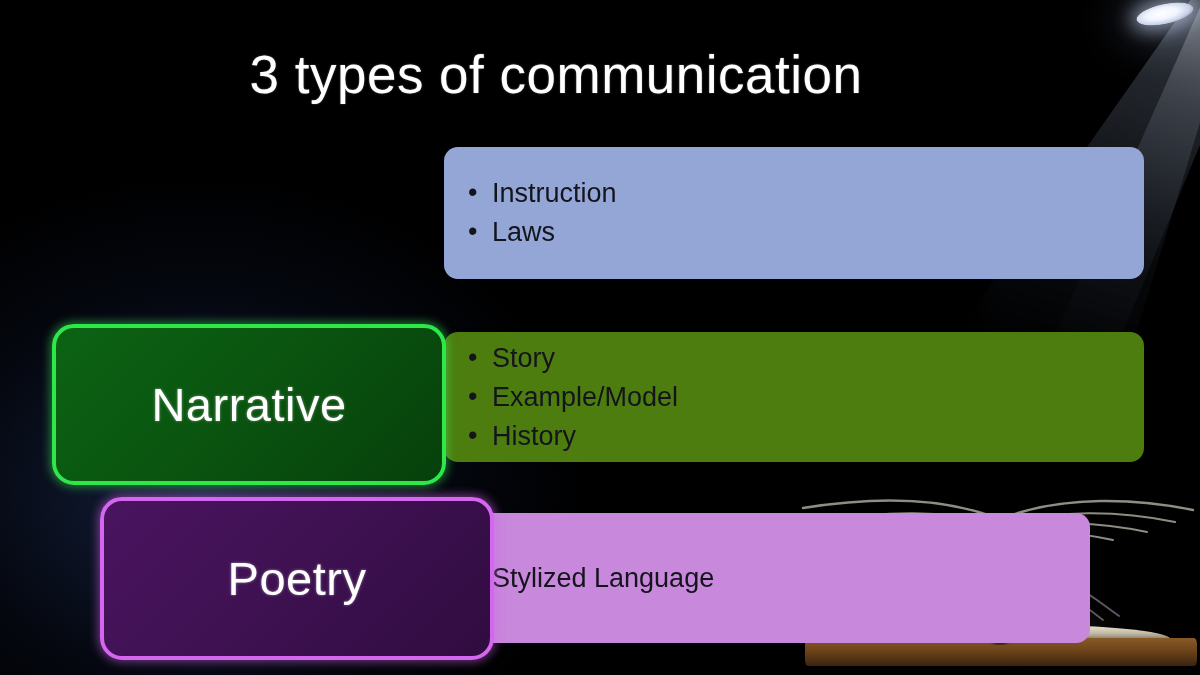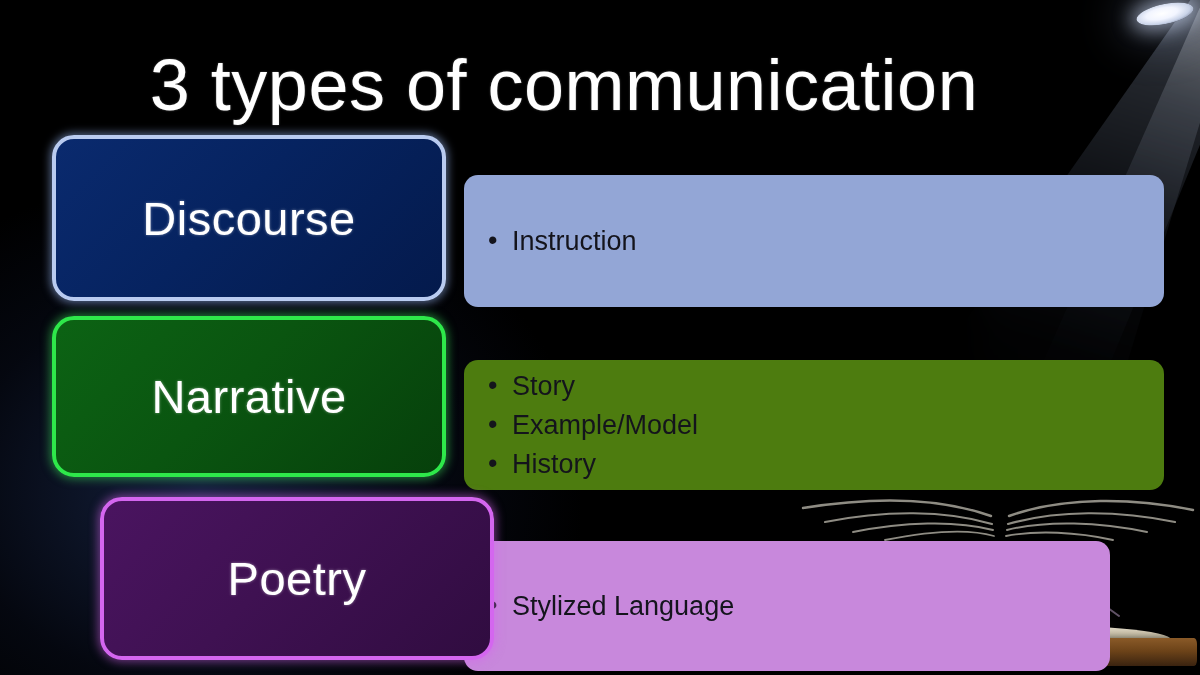--- a/index.html
+++ b/index.html
@@ -127,49 +127,47 @@
   }
 
   
   #title {
     position: absolute;
     left: 0;
     top: 44px;
     width: 1112px;
     text-align: center;
     color: #ffffff;
-    font-size: 72px;
+    font-size: 53px;
     font-weight: 400;
     letter-spacing: 0.5px;
     text-shadow: 0 0 2px rgba(255,255,255,0.35);
     white-space: nowrap;
-    padding-left: 8px;
   }
 
   
   .row {
     position: absolute;
     left: 0;
     width: 1200px;
   }
   #row-0 { top: 135px; height: 170px; }
   #row-1 { top: 316px; height: 163px; }
   #row-2 { top: 497px; height: 166px; }
 
   
   .bullet-panel {
     position: absolute;
-    left: 464px;
+    left: 444px;
     border-radius: 14px;
     box-sizing: border-box;
     padding: 12px 0 12px 18px;
     display: flex;
     flex-direction: column;
     justify-content: center;
-    margin-top: 28px;
   }
   #row-0 .bullet-panel { top: 12px; height: 132px; width: 700px; background: #93a6d6; }
   #row-1 .bullet-panel { top: 16px; height: 130px; width: 700px; background: #4d7c0f; }
   #row-2 .bullet-panel { top: 16px; height: 130px; width: 646px; background: #c888dc; }
 
   .bullet-list {
     margin: 0;
     padding: 0;
     list-style: none;
   }
@@ -209,21 +207,21 @@
     letter-spacing: 0.5px;
     text-shadow: 0 0 3px rgba(255,255,255,0.45);
   }
   #row-0 .label-box {
     top: 0px; height: 166px;
     background: linear-gradient(135deg, #0a2a6e 0%, #062360 45%, #041a4c 100%);
     border-color: #b9cbf0;
     box-shadow: 0 0 9px 2px rgba(150,180,240,0.55);
   }
   #row-1 .label-box {
-    top: 0px; height: 161px;
+    top: 8px; height: 161px;
     background: linear-gradient(135deg, #0c6314 0%, #0a5510 45%, #06400b 100%);
     border-color: #2ee84a;
     box-shadow: 0 0 10px 2px rgba(60,230,90,0.50);
   }
   #row-2 .label-box {
     top: 0px; height: 163px;
     background: linear-gradient(135deg, #4a1460 0%, #3f1152 45%, #300c40 100%);
     border-color: #d466ef;
     box-shadow: 0 0 10px 2px rgba(215,100,240,0.50);
     margin-left: 48px;
@@ -271,23 +269,23 @@
       <div class="book-valley"></div>
     </div>
   </div>
 
   <div id="title">3 types of communication</div>
 
   <div class="row" id="row-0">
     <div class="bullet-panel">
       <ul class="bullet-list">
         <li>Instruction</li>
+        <li>Laws</li>
       </ul>
     </div>
-    <div class="label-box">Discourse</div>
   </div>
 
   <div class="row" id="row-1">
     <div class="bullet-panel">
       <ul class="bullet-list">
         <li>Story</li>
         <li>Example/Model</li>
         <li>History</li>
       </ul>
     </div>

